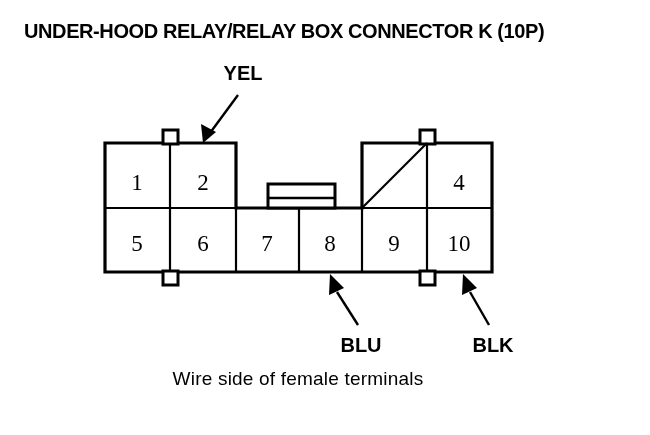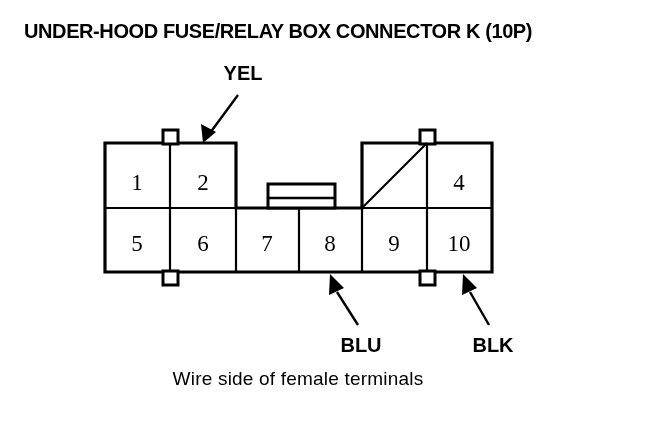--- a/index.html
+++ b/index.html
@@ -60,21 +60,21 @@
     font-size: 23px;
     font-weight: normal;
     font-family: "Liberation Serif", serif;
   }
 </style>
 </head>
 <body>
 
 <div id="page-root">
 
-  <div class="title">UNDER-HOOD FUSE/RELAY BOX CONNECTOR K (10P)</div>
+  <div class="title">UNDER-HOOD RELAY/RELAY BOX CONNECTOR K (10P)</div>
 
   <svg class="diagram-svg" viewBox="0 0 650 435">
 
     <path d="M 105,143 L 236,143 L 236,208 L 362,208 L 362,143 L 492,143
              L 492,272 L 105,272 Z" fill="#ffffff" stroke="#000000" stroke-width="3.2" stroke-linejoin="miter"></path>
 
     <rect x="163" y="130" width="15" height="14" fill="#ffffff" stroke="#000000" stroke-width="3"></rect>
     <rect x="420" y="130" width="15" height="14" fill="#ffffff" stroke="#000000" stroke-width="3"></rect>
 
     <rect x="163" y="271" width="15" height="14" fill="#ffffff" stroke="#000000" stroke-width="3"></rect>

